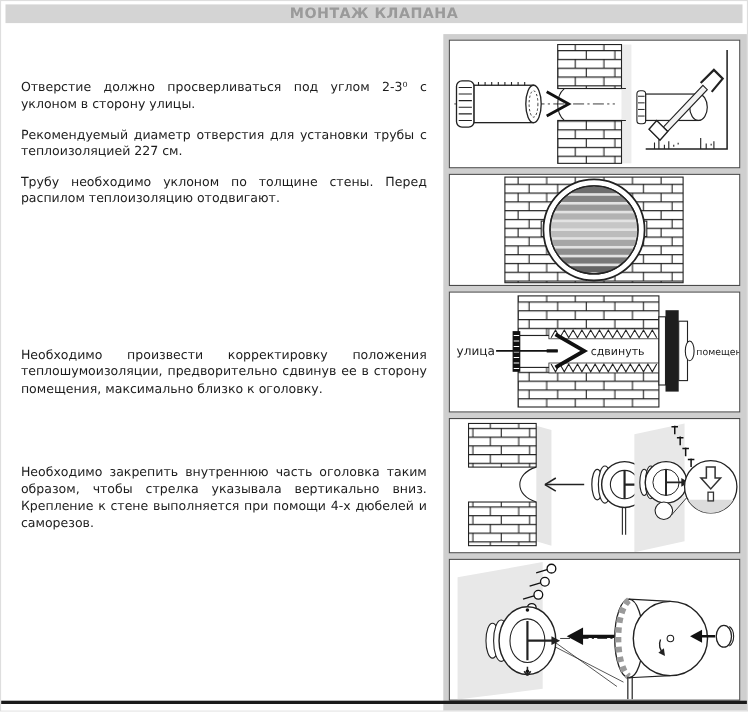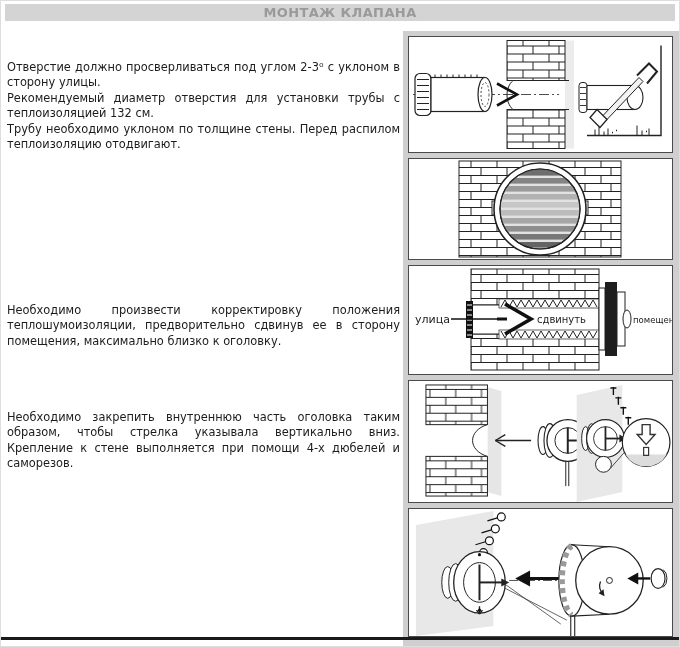--- a/index.html
+++ b/index.html
@@ -10,21 +10,21 @@
   }
   .header-bar{
     position:absolute;left:4px;top:3px;width:670px;height:17px;
     background:#d4d4d4;display:flex;align-items:center;justify-content:center;
     font-size:13px;font-weight:bold;color:#9a9a9a;letter-spacing:.4px;
   }
   .txt{
     position:absolute;left:6px;width:393px;text-align:justify;
     font-size:11.4px;line-height:15.4px;
   }
-  .txt p{margin:0;}
+  .txt p{margin:12px;}
   .fig-col{
     position:absolute;left:402px;top:30px;width:277px;height:617px;
     background:#cfcfcf;
   }
   .panel{
     position:absolute;left:5px;width:265px;background:#fff;
     border:1px solid #4a4a4a;box-sizing:border-box;overflow:hidden;
   }
   .panel svg{display:block;width:100%;height:100%;}
   .bottom-rule{
@@ -34,21 +34,21 @@
 </style>
 </head>
 <body>
 
 <div id="page">
 
   <div class="header-bar">МОНТАЖ КЛАПАНА</div>
 
   <div class="txt" style="top:59px;">
     <p>Отверстие должно просверливаться под углом 2-3⁰ с уклоном в сторону улицы.</p>
-    <p>Рекомендуемый диаметр отверстия для установки трубы с теплоизоляцией 132 см.</p>
+    <p>Рекомендуемый диаметр отверстия для установки трубы с теплоизоляцией 227 см.</p>
     <p>Трубу необходимо уклоном по толщине стены. Перед распилом теплоизоляцию отодвигают.</p>
   </div>
 
 
   <div class="txt" style="top:302px;">
     <p>Необходимо произвести корректировку положения теплошумоизоляции, предворительно сдвинув ее в сторону помещения, максимально близко к оголовку.</p>
   </div>
 
   <div class="txt" style="top:409px;">
     <p>Необходимо закрепить внутреннюю часть оголовка таким образом, чтобы стрелка указывала вертикально вниз. Крепление к стене выполняется при помощи 4-х дюбелей и саморезов.</p>

